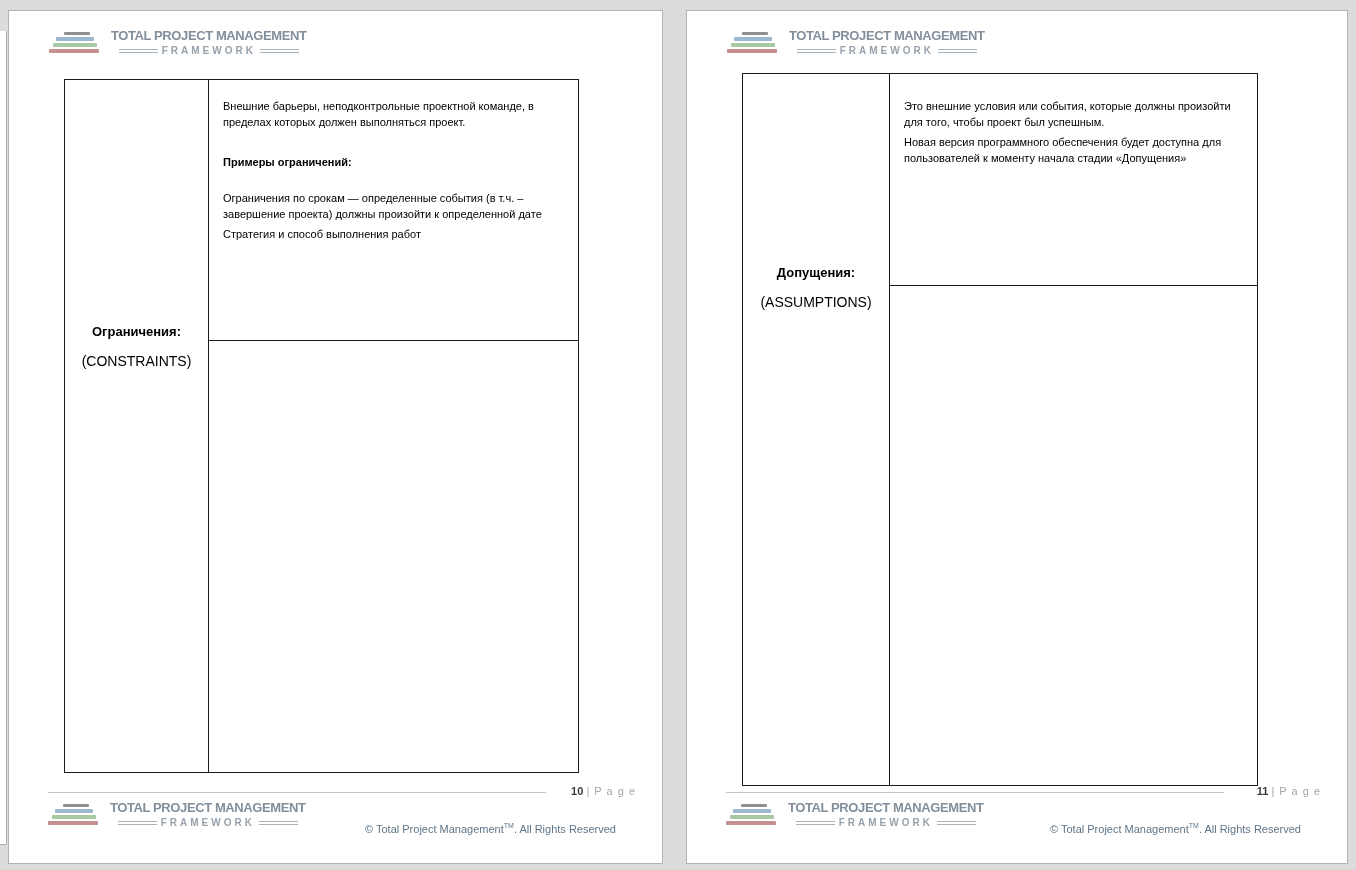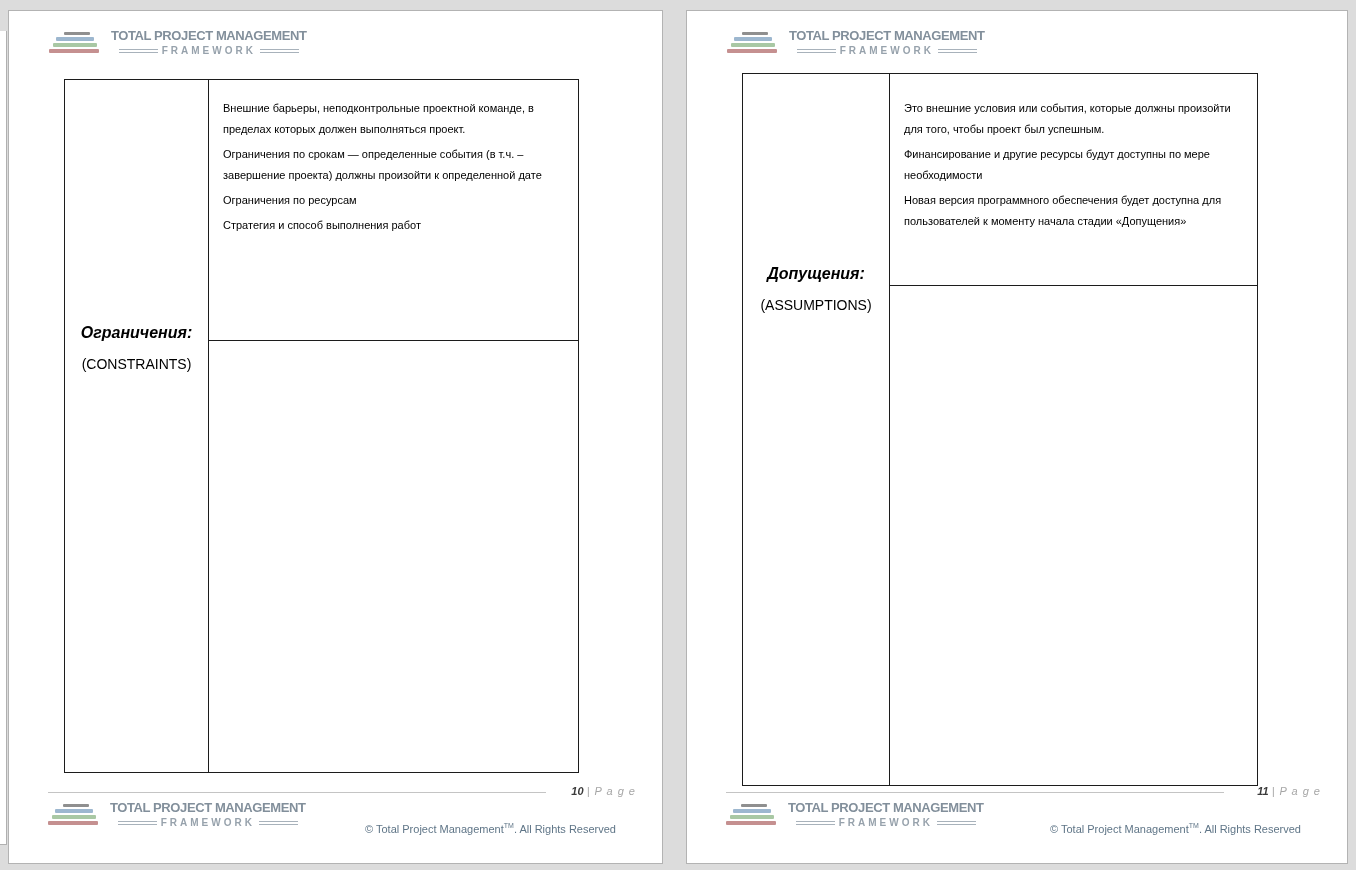--- a/index.html
+++ b/index.html
@@ -46,36 +46,36 @@
   .p-left  .doc-table { top:68px; width:515px; height:694px; }
   .p-right .doc-table { top:62px; width:516px; height:713px; }
 
   .col-label { position:relative; border-right:1px solid #1c1c1c; }
   .p-left  .col-label { width:144px; }
   .p-right .col-label { width:147px; }
 
   .label-block { position:absolute; left:0; width:100%; text-align:center; }
   .p-left  .label-block { top:244px; }
   .p-right .label-block { top:191px; }
-  .label-title { font-size:16px; font-weight:bold; color:#000; margin-bottom:14px;font-style:italic; }
+  .label-title { font-size:13px; font-weight:bold; color:#000; margin-bottom:14px; }
   .label-sub   { font-size:14px; color:#000; }
 
   .col-content { flex:1; display:flex; flex-direction:column; }
   .cell-top { border-bottom:1px solid #1c1c1c; padding:18px 14px 10px 14px; overflow:hidden; }
   .p-left  .cell-top { height:261px; }
   .p-right .cell-top { height:212px; padding-top:24px; }
   .cell-bottom { flex:1; }
 
-  .cell-top p { font-size:11px; line-height:21px; color:#000; margin:0 0 4px 0; }
+  .cell-top p { font-size:11px; line-height:16px; color:#000; margin:0 0 4px 0; }
   .cell-top p.examples-heading { font-weight:bold; margin-top:24px; margin-bottom:20px; }
 
   
   .footer-rule { position:absolute; left:39px; top:781px; width:498px; height:1px; background:#c4c4c4; }
   .footer-pageno {
-    position:absolute; right:26px; top:774px; font-size:11px; white-space:nowrap;font-style:italic;
+    position:absolute; right:26px; top:774px; font-size:11px; white-space:nowrap;
   }
   .footer-pageno .num { color:#3b3b3b; font-weight:bold; }
   .footer-pageno .word { color:#a6a6a6; letter-spacing:1px; }
   .footer-copyright {
     position:absolute; right:46px; top:811px; font-size:11px; color:#5f7587; white-space:nowrap;
   }
   .footer-copyright .tm { font-size:7px; vertical-align:super; }
 </style>
 </head>
 <body style="background: rgb(220, 220, 220);">
@@ -104,22 +104,22 @@
   <div class="doc-table">
     <div class="col-label">
       <div class="label-block">
         <div class="label-title">Ограничения:</div>
         <div class="label-sub">(CONSTRAINTS)</div>
       </div>
     </div>
     <div class="col-content">
       <div class="cell-top">
         <p>Внешние барьеры, неподконтрольные проектной команде, в пределах которых должен выполняться проект.</p>
+        <p class="examples-heading">Примеры ограничений:</p>
         <p>Ограничения по срокам — определенные события (в т.ч. – завершение проекта) должны произойти к определенной дате</p>
-        <p>Ограничения по ресурсам</p>
         <p>Стратегия и способ выполнения работ</p>
       </div>
       <div class="cell-bottom"></div>
     </div>
   </div>
 
   <div class="footer-rule"></div>
   <div class="footer-pageno">
     <span class="num">10</span>
     <span class="word">| P a g e</span>
@@ -169,21 +169,20 @@
   <div class="doc-table">
     <div class="col-label">
       <div class="label-block">
         <div class="label-title">Допущения:</div>
         <div class="label-sub">(ASSUMPTIONS)</div>
       </div>
     </div>
     <div class="col-content">
       <div class="cell-top">
         <p>Это внешние условия или события, которые должны произойти для того, чтобы проект был успешным.</p>
-        <p>Финансирование и другие ресурсы будут доступны по мере необходимости</p>
         <p>Новая версия программного обеспечения будет доступна для пользователей к моменту начала стадии «Допущения»</p>
       </div>
       <div class="cell-bottom"></div>
     </div>
   </div>
 
   <div class="footer-rule"></div>
   <div class="footer-pageno">
     <span class="num">11</span>
     <span class="word">| P a g e</span>

